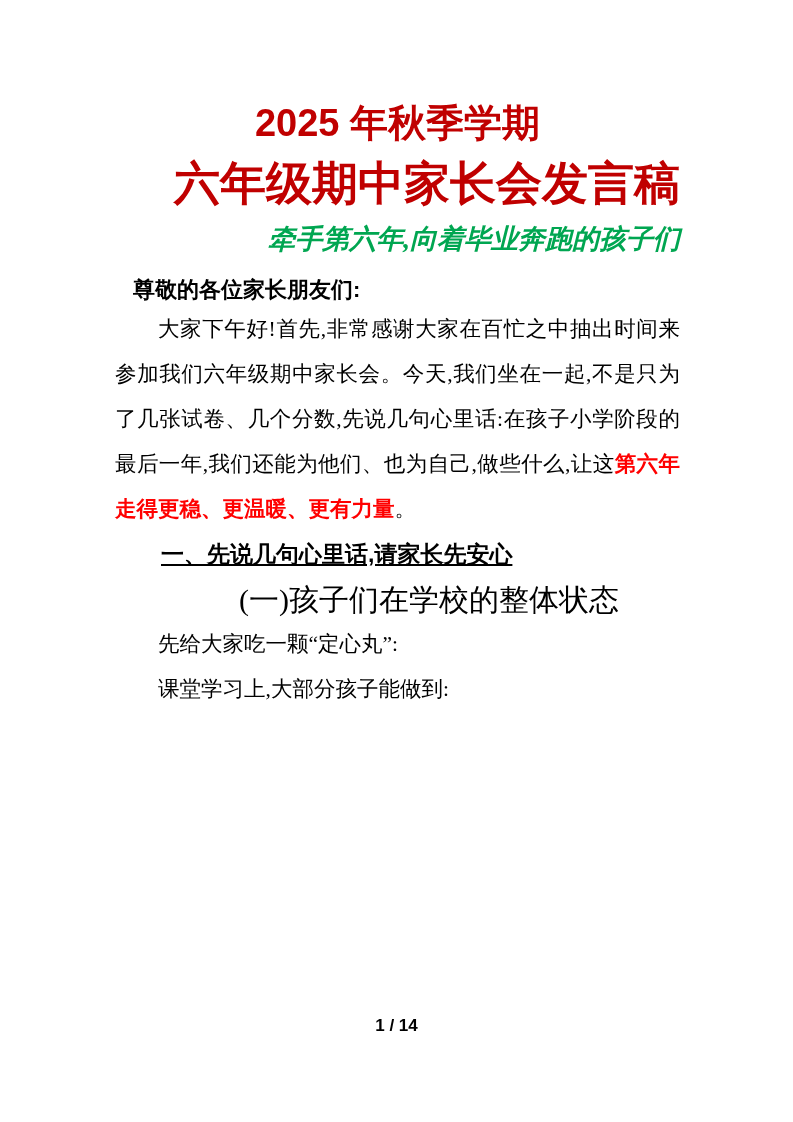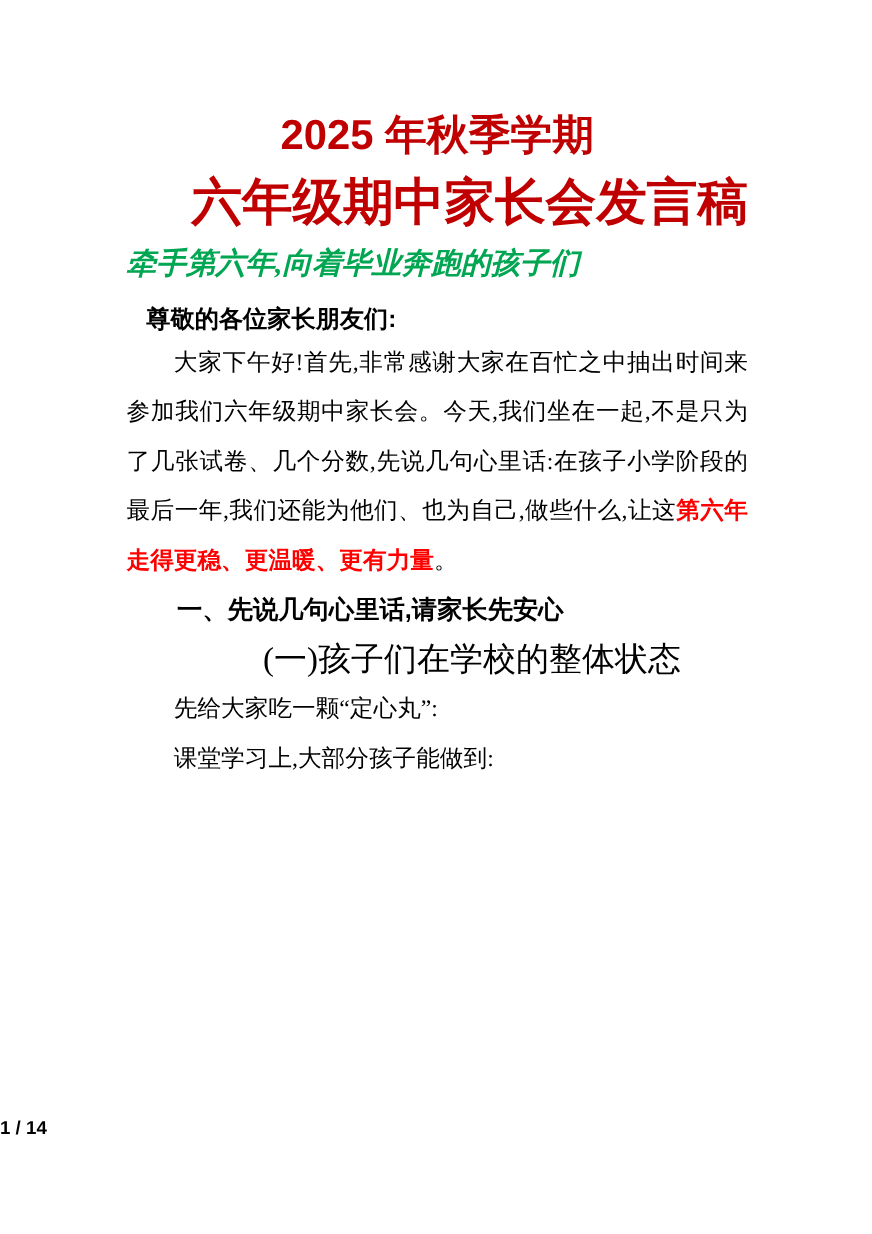--- a/index.html
+++ b/index.html
@@ -27,21 +27,21 @@
     margin: 8px 0 0 0;
     text-align: right;
     color: var(--title-red, #c00000);
     font-family: "Liberation Sans", sans-serif;
     font-weight: bold;
     font-size: 46px;
     line-height: 1.2;
   }
   .subtitle {
     margin: 12px 0 0 0;
-    text-align: left;
+    text-align: right;
     color: var(--subtitle-green, #00a651);
     font-weight: bold;
     font-style: italic;
     font-size: 27px;
     line-height: 1.2;
     font-family: "Liberation Serif", serif;
   }
   .salutation {
     margin: 18px 0 0 18px;
     font-family: "Liberation Sans", sans-serif;
@@ -60,41 +60,42 @@
     color: var(--emphasis-red, #ff0000);
     font-weight: bold;
   }
   .section-heading {
     margin: 0;
     font-family: "Liberation Sans", sans-serif;
     font-weight: bold;
     font-size: 23px;
     line-height: 45px;
     text-indent: 2em;
+    text-decoration: underline;
   }
   .subsection-heading {
     margin: 0;
     font-size: 30px;
     line-height: 45px;
     text-indent: 2.1em;
     font-weight: normal;
     text-align: center;
   }
   .lead-line {
     margin: 0;
     font-size: 21.5px;
     line-height: 45px;
     text-indent: 2em;
   }
   .page-footer {
     position: absolute;
     left: 0;
     right: 0;
     top: 1016px;
-    text-align: left;
+    text-align: center;
     font-family: "Liberation Sans", sans-serif;
     font-weight: bold;
     font-size: 17px;
     color: var(--body-text, #000000);
   }
 </style>
 </head>
 <body>
 
 <div class="page">

